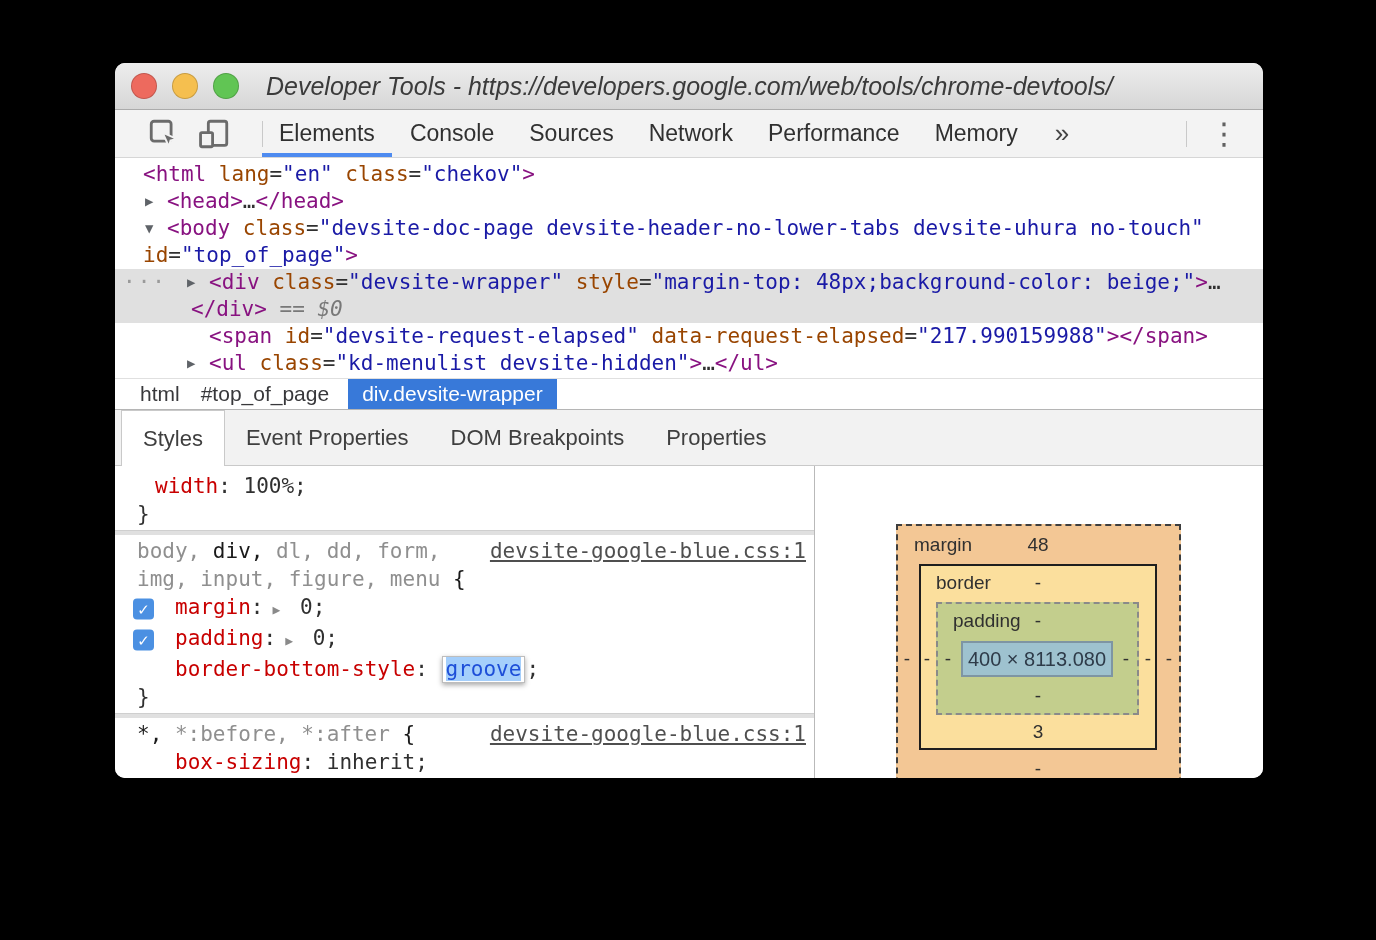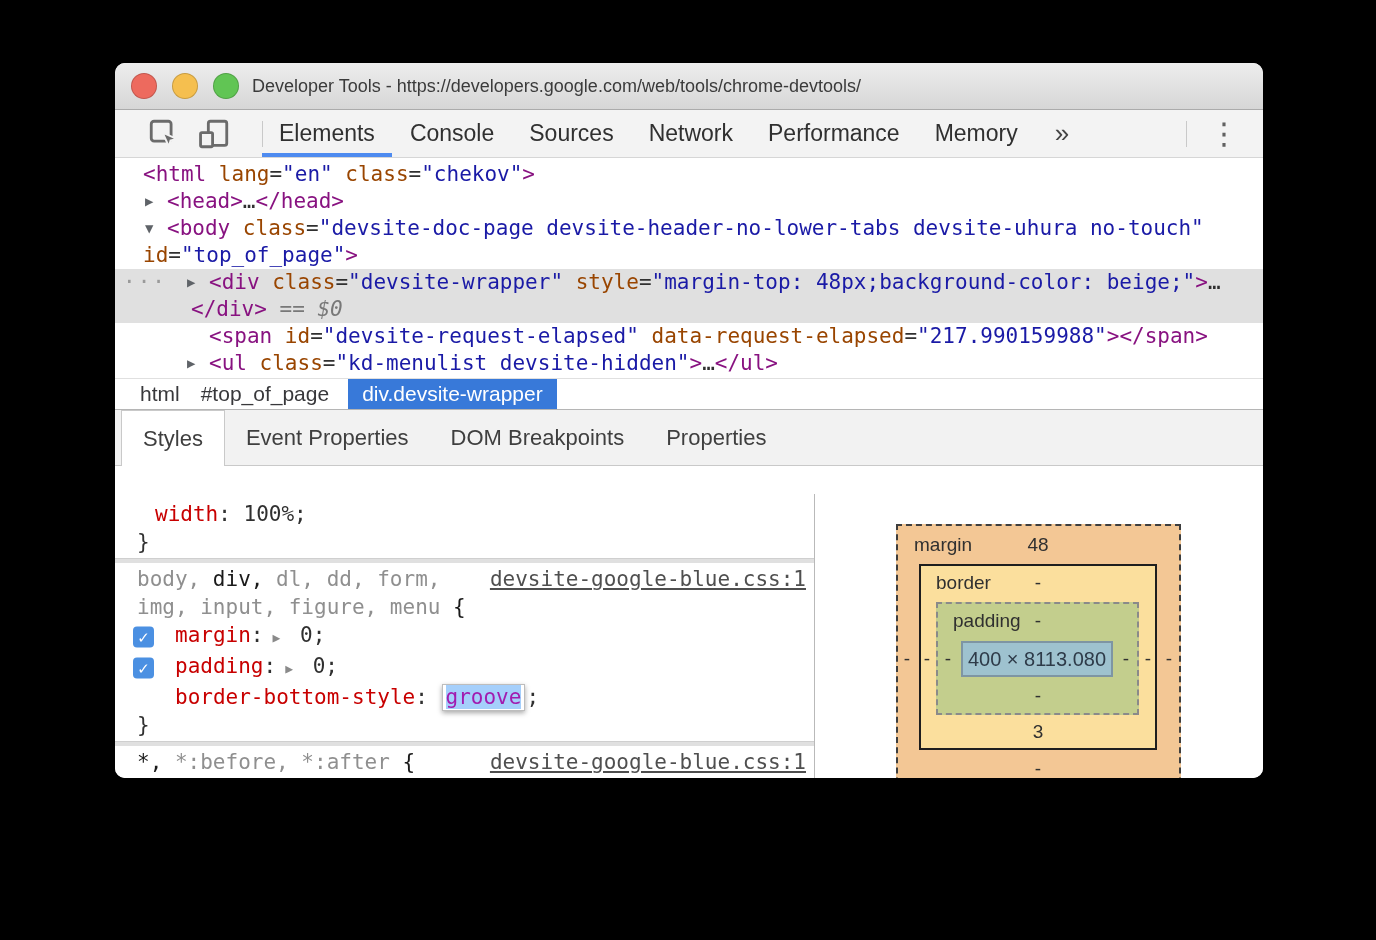--- a/index.html
+++ b/index.html
@@ -9,22 +9,22 @@
 
   .window{position:absolute;left:115px;top:63px;width:1148px;height:715px;
           background:#fff;border-radius:10px;overflow:hidden;}
 
   
   .titlebar{height:47px;background:linear-gradient(#EDEDED,#D6D6D6);
             border-bottom:1px solid #ABABAB;display:flex;align-items:center;position:relative;}
   .light{width:26px;height:26px;border-radius:50%;position:absolute;top:10px;
          border:1px solid rgba(0,0,0,.18);}
   #light-close{left:16px;} #light-min{left:57px;} #light-zoom{left:98px;}
-  .wtitle{position:absolute;left:137px;top:0;height:100%;display:flex;align-items:center;
-          font-size:18px;color:#3B3B3B;white-space:nowrap;}
+  .wtitle{position:absolute;left:151px;top:0;height:100%;display:flex;align-items:center;
+          font-size:25px;color:#3B3B3B;white-space:nowrap;font-style:italic;}
 
   
   .toolbar{height:48px;background:#F3F3F3;border-bottom:1px solid #D6D6D6;
            display:flex;align-items:center;padding-left:31px;}
   .tbtn{width:36px;height:36px;display:flex;align-items:center;justify-content:center;margin-right:14px;}
   .vsep{width:1px;height:26px;background:#C9C9C9;margin:0 16px;display:inline-block;}
   .tabs{display:flex;height:100%;align-items:center;}
   .tab{position:relative;height:100%;display:flex;align-items:center;margin-right:35px;
        font-size:23px;color:#303030;white-space:nowrap;cursor:default;}
   .tab.active::after{content:"";position:absolute;left:-17px;right:-17px;bottom:0;height:4px;
@@ -54,34 +54,34 @@
   
   .sidetabs{height:56px;background:#F2F2F2;position:relative;display:flex;align-items:stretch;
             padding-left:6px;font-size:22px;color:#3F3F3F;}
   .sidetabs::after{content:"";position:absolute;left:0;right:0;bottom:0;height:1px;background:#C9C9C9;}
   .sidetab{display:flex;align-items:center;padding:0 21px;white-space:nowrap;}
   .sidetab.active{position:relative;z-index:1;background:#fff;border:1px solid #C9C9C9;border-bottom:0;}
 
   
   .main{height:312px;display:flex;}
   .stylespane{width:700px;border-right:1px solid #B9B9B9;overflow:hidden;background:#fff;
-              font-family:"DejaVu Sans Mono",monospace;font-size:21px;color:#303030;padding-top:6px;margin-top:28px;}
+              font-family:"DejaVu Sans Mono",monospace;font-size:21px;color:#303030;padding-top:6px;}
   .rule-head{position:relative;padding-left:22px;line-height:28px;}
   .selwrap{display:inline-block;max-width:352px;white-space:normal;vertical-align:top;}
   .sel-m{color:#1A1A1A;} .sel-u{color:#8F8F8F;}
   .css-link{position:absolute;right:8px;top:0;color:#4F4F4F;text-decoration:underline;cursor:pointer;}
   .decl{position:relative;padding-left:60px;line-height:28px;white-space:pre;}
   .cb{position:absolute;left:18px;top:50%;transform:translateY(-50%);width:21px;height:21px;
       background:#4B90E2;border-radius:4px;color:#fff;font-size:15px;line-height:21px;text-align:center;
       font-family:"Liberation Sans",sans-serif;}
   .prop{color:#C80000;}
   .d-arrow{font-size:13px;color:#8A8A8A;margin:0 7px 0 9px;}
   .editbox{display:inline-block;background:#fff;border:1px solid #BDBDBD;
            box-shadow:0 2px 5px rgba(0,0,0,.35);padding:0 3px;margin:0 1px;line-height:25px;}
-  .txtsel{background:#A5CFFB;color:#a21caf;}
+  .txtsel{background:#A5CFFB;color:#1d4ed8;}
   .brace{padding-left:22px;line-height:28px;}
   .rule-sep{height:5px;background:#E0E0E0;border-top:1px solid #CFCFCF;margin:2px 0;}
 
   
   .metrics{flex:1;position:relative;overflow:hidden;background:#fff;}
   .bm{position:absolute;left:81px;top:58px;width:285px;height:290px;
       font-family:"Liberation Sans",sans-serif;}
   .bm-rect{position:absolute;}
   .bm-margin{inset:0;border:2px dashed #3E3E3E;}
   .bm-border{left:23px;top:40px;width:238px;height:186px;border:2px solid #1E1E1E;}

